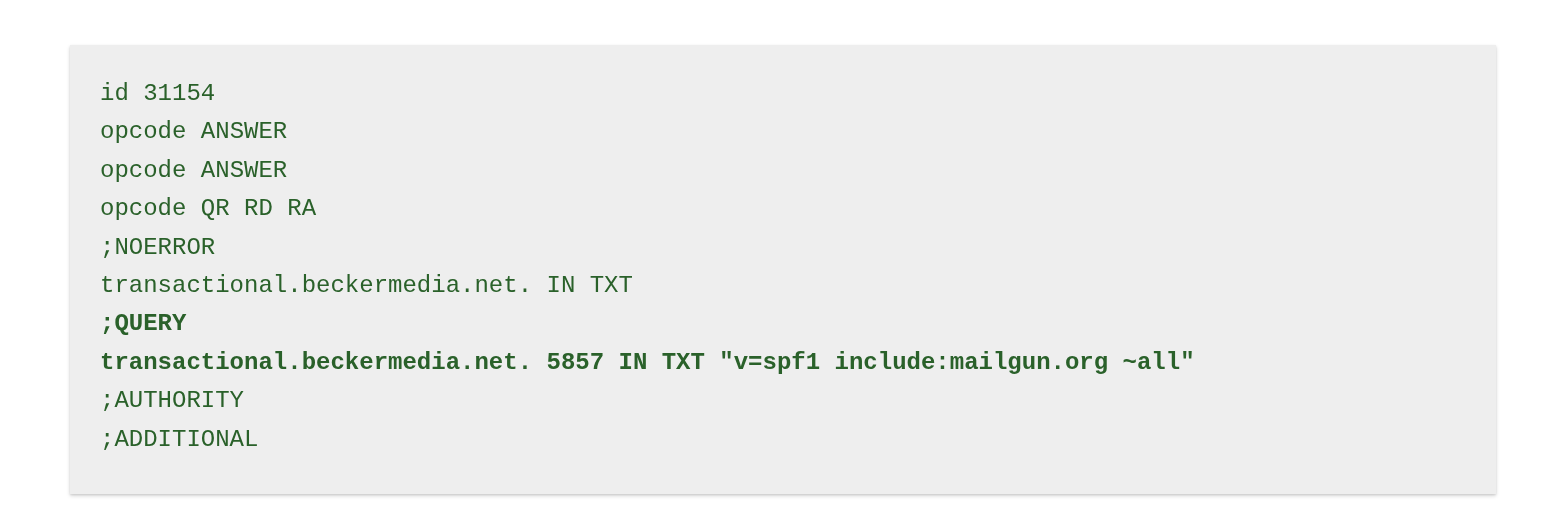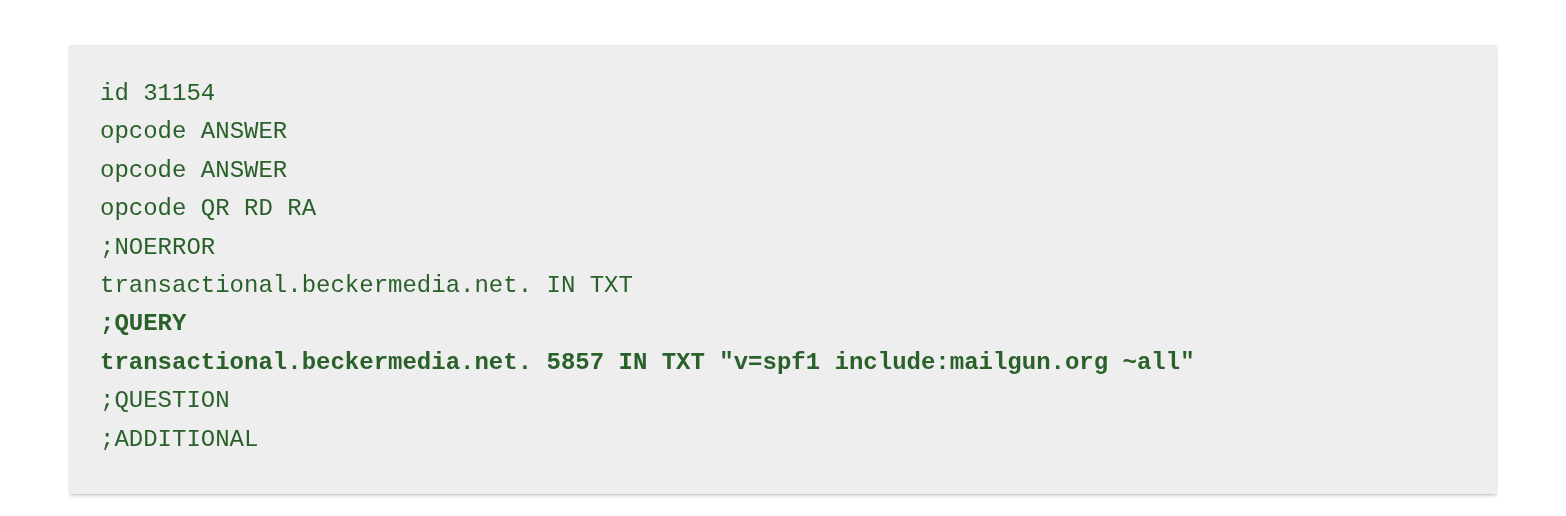--- a/index.html
+++ b/index.html
@@ -30,14 +30,14 @@
 <body>
 
 <div class="code-block"><span>id</span> <span>31154</span>
 <span>opcode</span> <span>ANSWER</span>
 <span>opcode</span> <span>ANSWER</span>
 <span>opcode</span> <span>QR RD RA</span>
 <span>;NOERROR</span>
 <span>transactional.beckermedia.net. IN TXT</span>
 <span class="bold">;QUERY</span>
 <span class="bold">transactional.beckermedia.net. 5857 IN TXT "v=spf1 include:mailgun.org ~all"</span>
-<span>;QUESTION</span>
+<span>;AUTHORITY</span>
 <span>;ADDITIONAL</span></div>
 
 </body></html>

